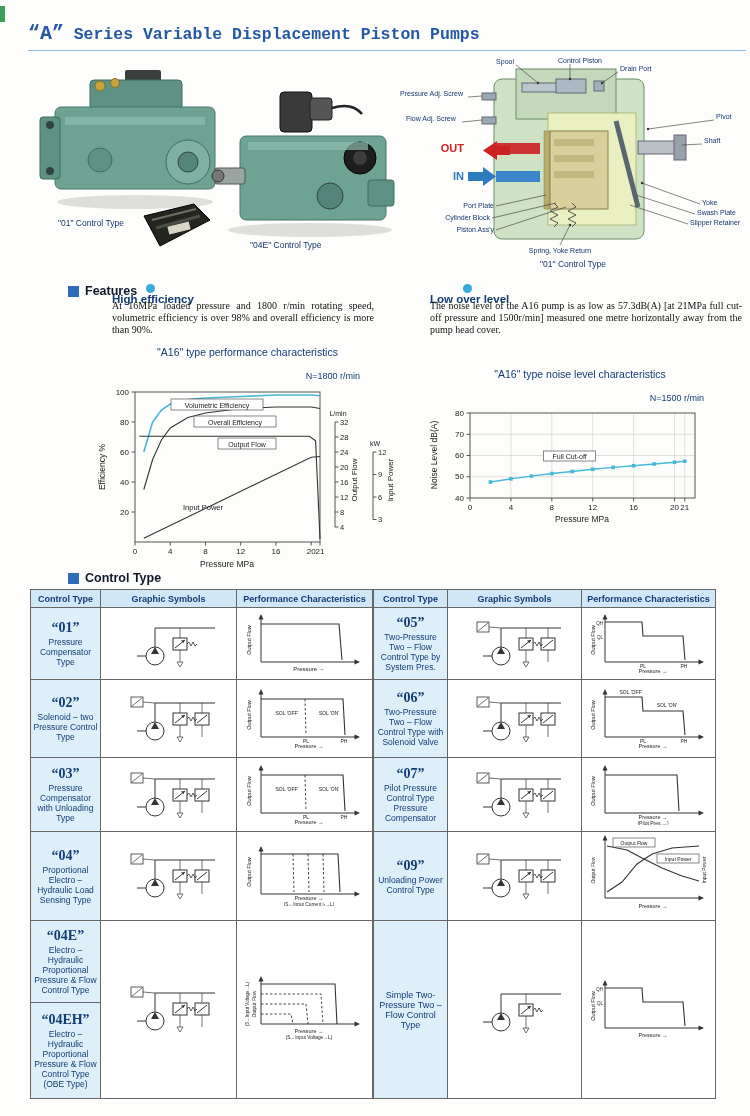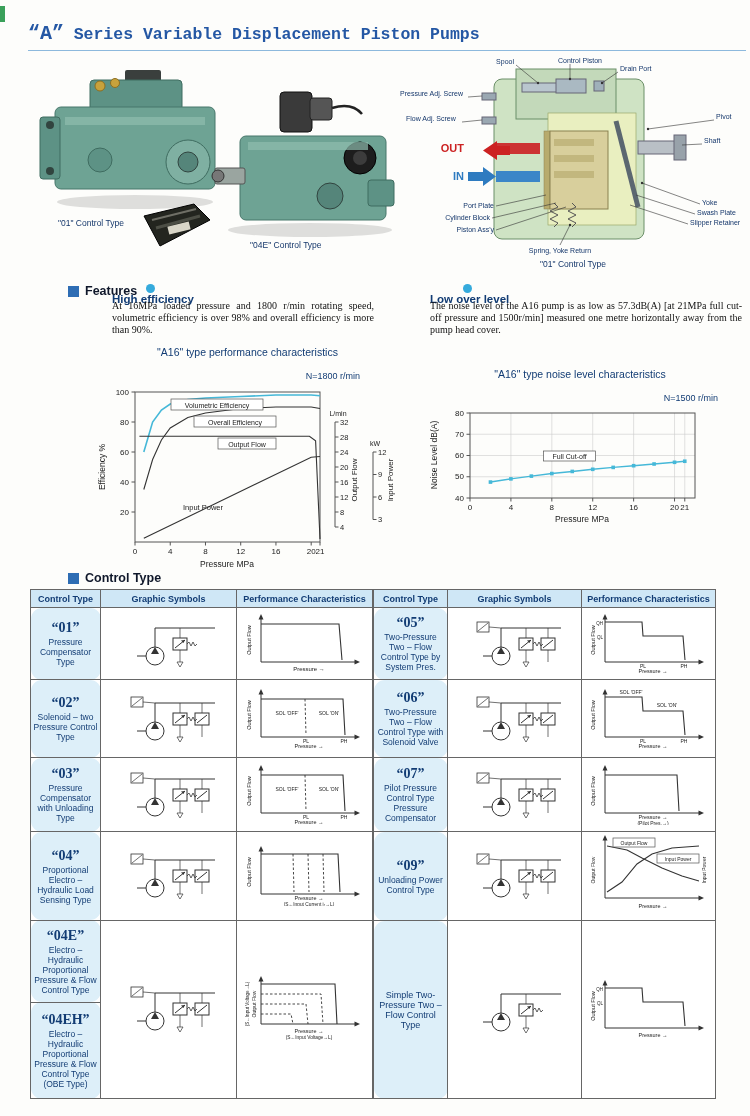--- a/index.html
+++ b/index.html
@@ -15,21 +15,21 @@
   .sec-head{font-size:12.5px;font-weight:bold;color:#0f172a;display:flex;align-items:center;padding-left:40px;}
   .sq{display:inline-block;width:11px;height:11px;background:#2e6db4;margin-right:6px;}
   .feat-title{font-size:11.5px;font-weight:bold;color:#123c74;display:flex;align-items:center;flex-direction:column;}
   .dot{display:inline-block;width:9px;height:9px;border-radius:50%;background:#35aadc;margin-right:5px;}
   .para{font-family:"Liberation Serif",serif;font-size:10px;line-height:12px;color:#111;text-align:justify;}
   .chart-title{font-size:10.5px;color:#123c74;text-align:center;}
   .chart-sub{font-size:9px;color:#123c74;text-align:right;padding-right:30px;margin-top:12px;}
   .ctable{border-collapse:collapse;table-layout:fixed;background:#fff;}
   .ctable td,.ctable th{border:1px solid #666;vertical-align:middle;overflow:hidden;}
   .ctable th{background:#cfe7f6;font-size:9px;color:#123c74;font-weight:bold;padding:2px 1px;height:18px;}
-  .ct{background:#ddeff9;text-align:center;padding:2px;border-radius:11px;}
+  .ct{background:#ddeff9;text-align:center;padding:2px;}
   .code{font-family:"Liberation Serif",serif;font-weight:bold;font-size:14px;color:#123c74;}
   .ctname{font-size:8.5px;color:#123c74;line-height:10px;margin-top:1px;}
   .symcell,.perfcell{text-align:center;background:#fff;}
   svg text{font-family:"Liberation Sans",sans-serif;}
 </style>
 </head>
 <body>
 
 <div class="abs corner-mark"></div>
 
@@ -230,21 +230,21 @@
     <rect x="76" y="27" width="92" height="11" fill="#fff" stroke="#555" stroke-width="0.7"></rect>
     <text x="122" y="35.5" font-size="7" text-anchor="middle" fill="#222">Volumetric Efficiency</text>
     <rect x="99" y="44" width="82" height="11" fill="#fff" stroke="#555" stroke-width="0.7"></rect>
     <text x="140" y="52.5" font-size="7" text-anchor="middle" fill="#222">Overall Efficiency</text>
     <rect x="123" y="66" width="58" height="11" fill="#fff" stroke="#555" stroke-width="0.7"></rect>
     <text x="152" y="74.5" font-size="7" text-anchor="middle" fill="#222">Output Flow</text>
     <text x="108" y="138" font-size="7.5" text-anchor="middle" fill="#222">Input Power</text>
   </svg>
 
 <div class="abs chart-title" style="left:435px;top:368px;width:290px">"A16" type noise level characteristics</div>
-<div class="abs chart-sub" style="left:458px;top:381px;width:290px">N=1500 r/min</div>
+<div class="abs chart-sub" style="left:444px;top:381px;width:290px">N=1500 r/min</div>
 <svg id="noise-svg" class="abs" style="left:425px;top:393px" width="310" height="135" viewBox="0 0 310 135">
     <line x1="45" y1="83.75" x2="270" y2="83.75" stroke="#ccc" stroke-width="0.6"></line>
     <line x1="45" y1="62.5" x2="270" y2="62.5" stroke="#ccc" stroke-width="0.6"></line>
     <line x1="45" y1="41.25" x2="270" y2="41.25" stroke="#ccc" stroke-width="0.6"></line>
     <line x1="85.9090909090909" y1="20" x2="85.9090909090909" y2="105" stroke="#ccc" stroke-width="0.6"></line>
     <line x1="126.81818181818183" y1="20" x2="126.81818181818183" y2="105" stroke="#ccc" stroke-width="0.6"></line>
     <line x1="167.72727272727272" y1="20" x2="167.72727272727272" y2="105" stroke="#ccc" stroke-width="0.6"></line>
     <line x1="208.63636363636365" y1="20" x2="208.63636363636365" y2="105" stroke="#ccc" stroke-width="0.6"></line>
     <line x1="249.54545454545453" y1="20" x2="249.54545454545453" y2="105" stroke="#ccc" stroke-width="0.6"></line>
     <line x1="259.77272727272725" y1="20" x2="259.77272727272725" y2="105" stroke="#ccc" stroke-width="0.6"></line>

